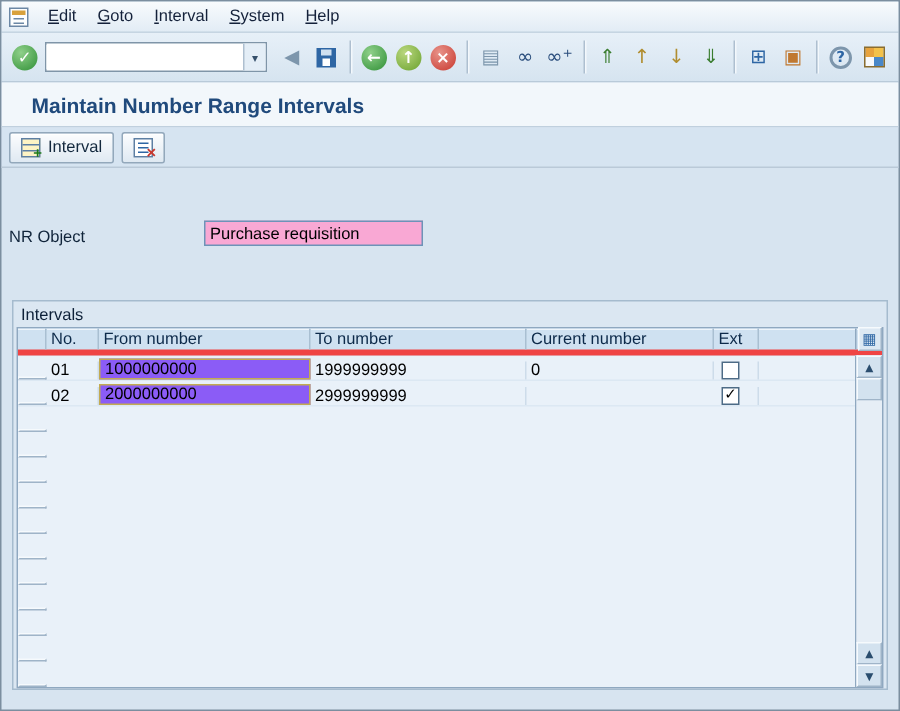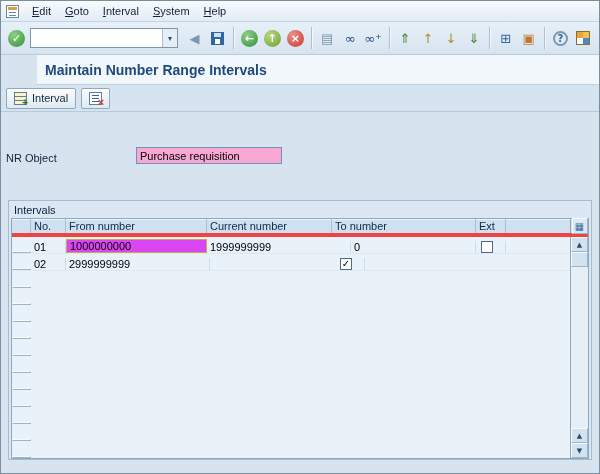--- a/index.html
+++ b/index.html
@@ -36,21 +36,21 @@
   .ic-floppy { width:13px; height:13px; background:#2e66a4; position:relative; display:inline-block; }
   .ic-floppy::before { content:""; position:absolute; top:1px; left:3px; right:3px; height:4px; background:#cfe0f0; }
   .ic-floppy::after  { content:""; position:absolute; bottom:1px; left:4px; right:4px; height:5px; background:#fff; }
   .ic-help { width:15px; height:15px; border-radius:50%; border:2px solid #7d96ac; color:#2e66a4;
              font-weight:bold; font-size:10px; display:flex; align-items:center; justify-content:center; }
   .ic-layout { width:14px; height:14px; border:1px solid #8a6d2f;
                background:conic-gradient(#f3c24b 0 25%, #4a88c8 0 50%, #f8fafc 0 75%, #e8a33d 0 100%); }
 
   
   .titleband { height:30px; flex:0 0 30px; background:#f2f7fb; border-bottom:1px solid #c0d0de;
-               display:flex; align-items:center; padding-left:8px;margin-left:36px; }
+               display:flex; align-items:center; padding-left:20px; }
   .titleband h1 { font-size:14px; font-weight:bold; color:#204a7c; }
 
   
   .apptoolbar { height:27px; flex:0 0 27px; background:#d6e4f1; border-bottom:1px solid #bac9d8;
                 display:flex; align-items:center; padding:0 5px; gap:5px; }
   .app-btn { height:21px; display:flex; align-items:center; gap:5px; padding:0 7px;
              border:1px solid #93a8bb; border-radius:2px; background:linear-gradient(#fcfdfe,#dfe9f2);
              font-size:11px; color:#13283d; box-shadow:inset 0 1px 0 #fff; cursor:pointer; }
   .ic-interval { width:13px; height:13px; background:#fdf3c4; border:1px solid #5d7fa3; position:relative; }
   .ic-interval::before { content:""; position:absolute; top:3px; left:0; right:0; height:1px; background:#5d7fa3; box-shadow:0 4px 0 #5d7fa3; }
@@ -81,21 +81,21 @@
   .cfg-btn { width:16px; height:16px; border:1px solid; border-color:#f6fafd #9fb4c8 #9fb4c8 #f6fafd;
              background:#dce8f3; font-size:10px; color:#2e66a4; display:flex; align-items:center; justify-content:center;
              padding:0; cursor:pointer; font-family:"DejaVu Sans",sans-serif; }
   .tbody { display:flex; flex:1; }
   .rows { flex:1; display:flex; flex-direction:column; }
   .row { height:17px; flex:0 0 17px; display:flex; align-items:flex-end; }
   .row.data { border-bottom:1px solid #dce8f3; }
   .selcell { width:19px; flex:0 0 19px; background:linear-gradient(#eef5fb,#d3e2ef);
              border:1px solid; border-color:#f6fafd #9fb4c8 #9fb4c8 #f6fafd; cursor:pointer; padding:0; }
   .cell { display:flex; align-items:center; padding:0 3px; border-right:1px solid #cddcea; color:#000; }
-  .cell-from { background:#d946ef; border:1px solid #c2ab52; padding:0 3px; }
+  .cell-from { background:#8b5cf6; border:1px solid #c2ab52; padding:0 3px; }
   .checkbox { width:12px; height:12px; background:#fff; border:1px solid #4d6b86;
               display:flex; align-items:center; justify-content:center; font-size:10px; line-height:10px;
               color:#000; cursor:pointer; margin:0 auto 0 2px; }
   .blank { flex:1; background:#e9f1f9; }
 
   
   .vscroll { width:18px; flex:0 0 18px; border-left:1px solid #8fa8c0; background:#e2ebf4;
              display:flex; flex-direction:column; }
   .sbtn, .sthumb { height:15px; flex:0 0 15px; border:1px solid; border-color:#f6fafd #9fb4c8 #9fb4c8 #f6fafd;
                    background:#d3e2ef; font-size:7px; color:#2a4d6e; display:flex; align-items:center; justify-content:center;
@@ -182,22 +182,22 @@
 
     <div class="groupbox">
       <div class="group-title">Intervals</div>
 
       <div class="table">
 
         <div class="thead">
           <div class="th w-sel"></div>
           <div class="th w-no">No.</div>
           <div class="th w-from">From number</div>
+          <div class="th w-to">To number</div>
           <div class="th w-cur">Current number</div>
-          <div class="th w-to">To number</div>
           <div class="th w-ext">Ext</div>
           <div class="th w-fill"></div>
           <div class="th w-cfg">
             <button class="cfg-btn">▦</button>
           </div>
         </div>
 
         <div class="tbody">
           <div class="rows">
 
@@ -209,20 +209,21 @@
               <div class="cell w-cur">0</div>
               <div class="cell w-ext">
                 <span class="checkbox"></span>
               </div>
               <div class="blank"></div>
             </div>
 
             <div class="row data">
               <button class="selcell"></button>
               <div class="cell w-no">02</div>
+              <div class="cell cell-from w-from">2000000000</div>
               <div class="cell w-to">2999999999</div>
               <div class="cell w-cur"></div>
               <div class="cell w-ext">
                 <span class="checkbox">✓</span>
               </div>
               <div class="blank"></div>
             </div>
 
             <div class="row empty">
                 <button class="selcell"></button>

